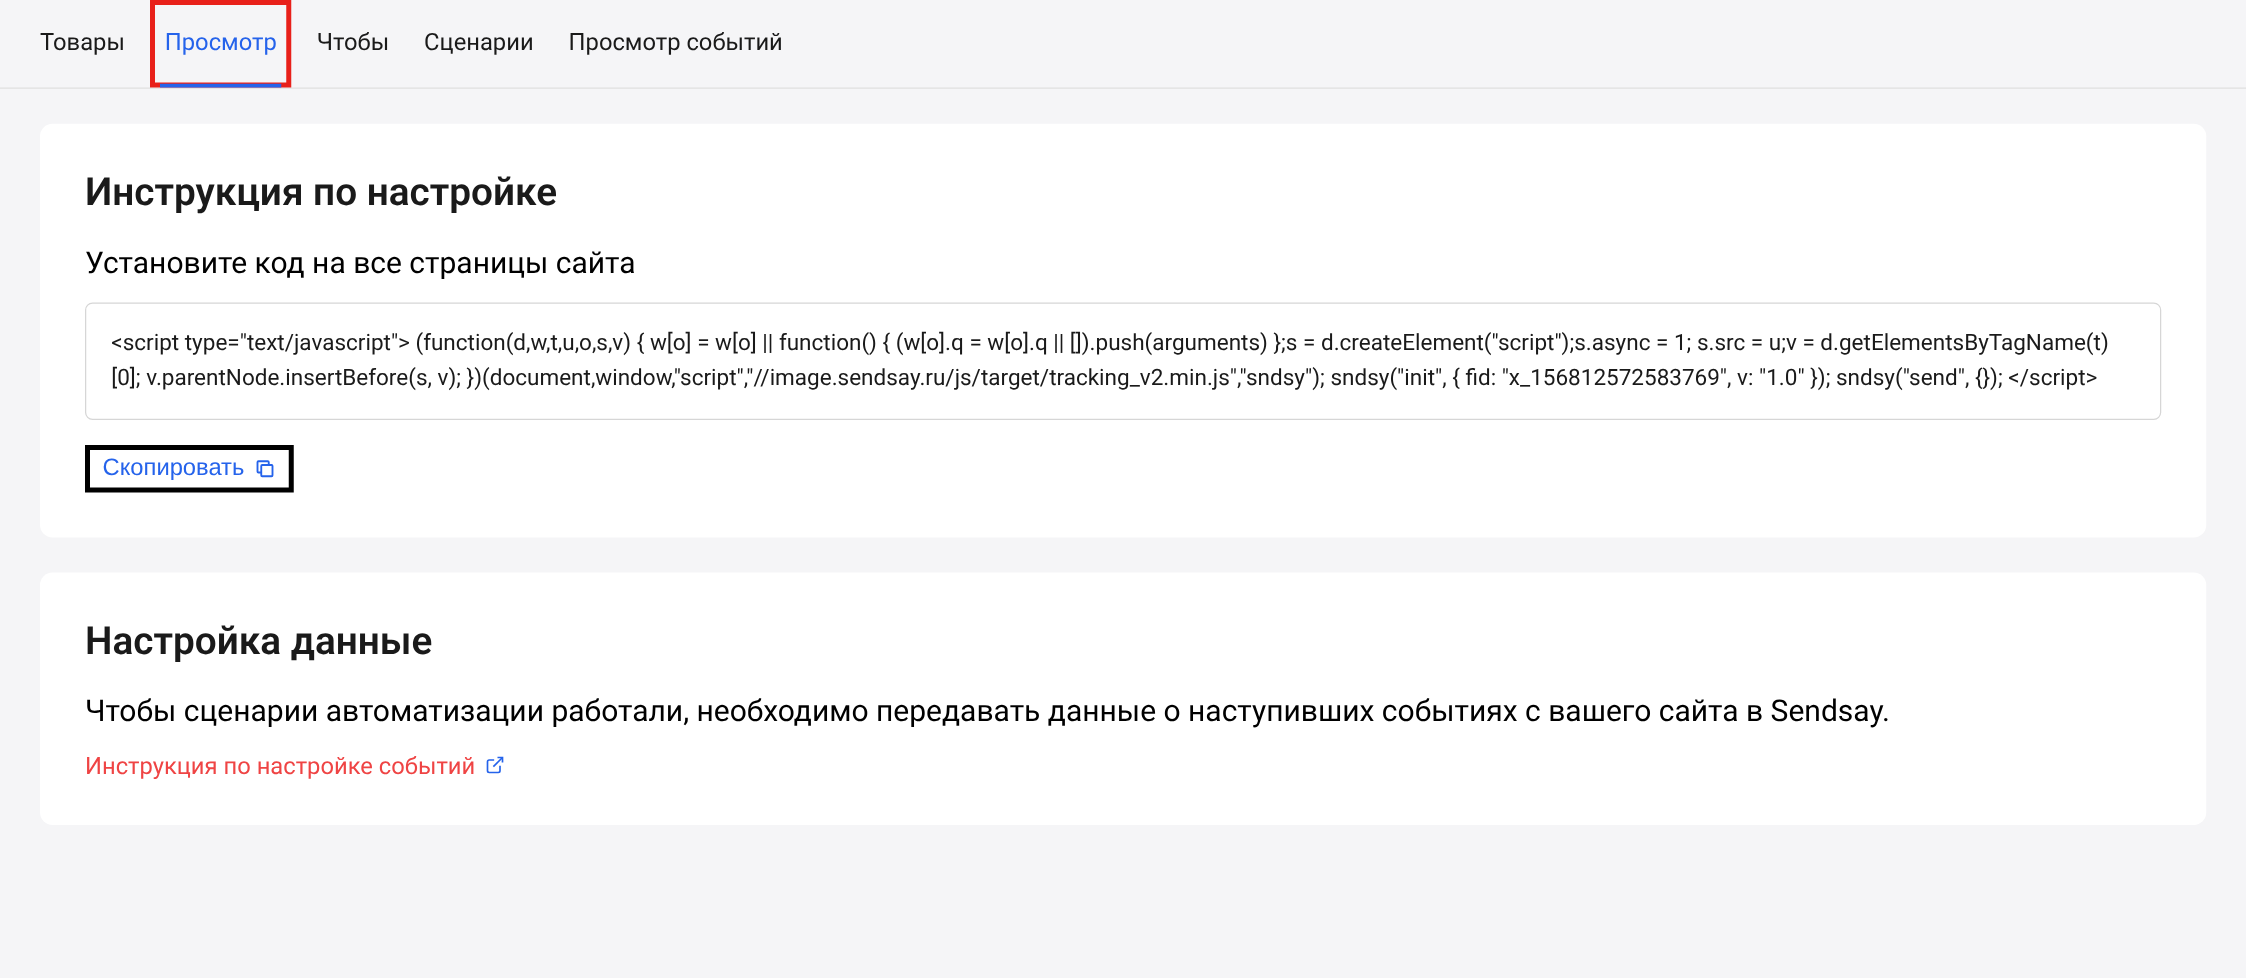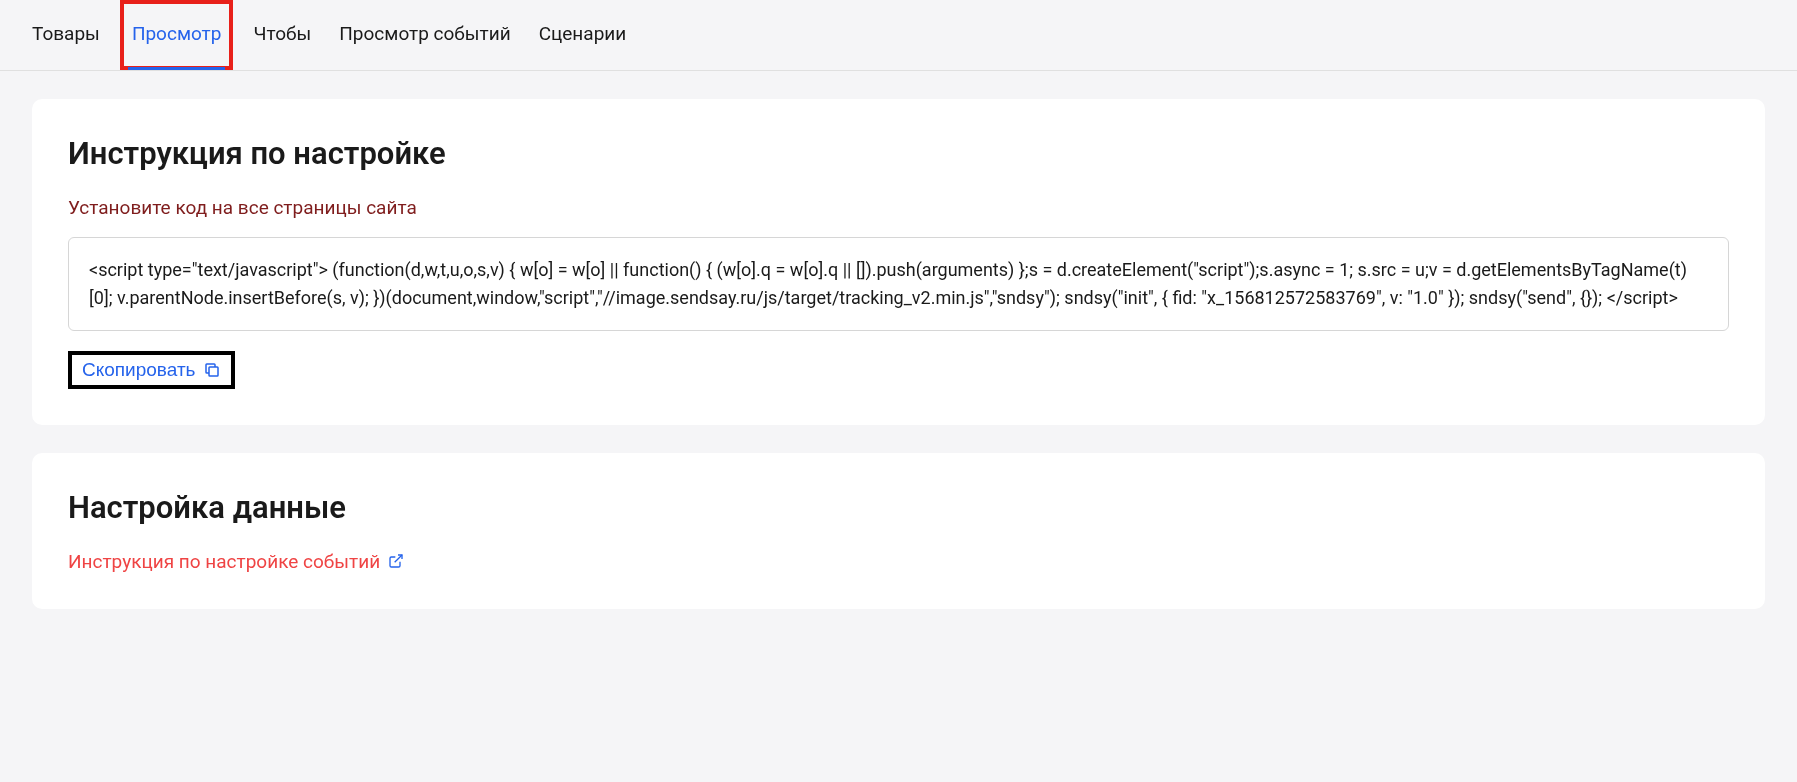--- a/index.html
+++ b/index.html
@@ -57,22 +57,22 @@
       padding: 36px 36px;
       margin-bottom: 28px;
     }
     .card-title {
       font-size: 31px;
       font-weight: 600;
       color: #1a1a1a;
       margin-bottom: 24px;
     }
     .card-subtitle {
-      font-size: 19px;
-      color: #7f1d1d;
+      font-size: 24px;
+      color: #000000;
       margin-bottom: 18px;
     }
     .code-box {
       background: #fff;
       border: 1px solid #d6d6d6;
       border-radius: 6px;
       padding: 18px 20px;
       font-size: 18px;
       line-height: 1.55;
       color: #1a1a1a;
@@ -116,41 +116,42 @@
 </head>
 <body>
 
 <div class="tabs">
   <div class="tab">Товары</div>
   <div class="tab active highlighted">
     <span>Просмотр</span>
     <span class="active-underline"></span>
   </div>
   <div class="tab">Чтобы</div>
+  <div class="tab">Сценарии</div>
   <div class="tab">Просмотр событий</div>
-  <div class="tab">Сценарии</div>
 </div>
 
 <div class="content">
 
   <div class="card">
     <h2 class="card-title">Инструкция по настройке</h2>
     <p class="card-subtitle">Установите код на все страницы сайта</p>
     <div class="code-box">&lt;script type="text/javascript"&gt; (function(d,w,t,u,o,s,v) { w[o] = w[o] || function() { (w[o].q = w[o].q || []).push(arguments) };s = d.createElement("script");s.async = 1; s.src = u;v = d.getElementsByTagName(t)[0]; v.parentNode.insertBefore(s, v); })(document,window,"script","//image.sendsay.ru/js/target/tracking_v2.min.js","sndsy"); sndsy("init", { fid: "x_156812572583769", v: "1.0" }); sndsy("send", {}); &lt;/script&gt;</div>
     <button class="copy-btn">
       <span>Скопировать</span>
       <svg viewBox="0 0 24 24" stroke-width="2">
         <rect x="8" y="8" width="12" height="12" rx="1"></rect>
         <path d="M16 8V5a1 1 0 0 0-1-1H5a1 1 0 0 0-1 1v10a1 1 0 0 0 1 1h3"></path>
       </svg>
     </button>
   </div>
 
   <div class="card">
     <h2 class="card-title">Настройка данные</h2>
+    <p class="card-subtitle">Чтобы сценарии автоматизации работали, необходимо передавать данные о наступивших событиях с вашего сайта в Sendsay.</p>
     <a class="ext-link">
       <span>Инструкция по настройке событий</span>
       <svg viewBox="0 0 24 24" stroke-width="2">
         <path d="M18 13v6a2 2 0 0 1-2 2H5a2 2 0 0 1-2-2V8a2 2 0 0 1 2-2h6"></path>
         <path d="M15 3h6v6"></path>
         <path d="M10 14L21 3"></path>
       </svg>
     </a>
   </div>
 

